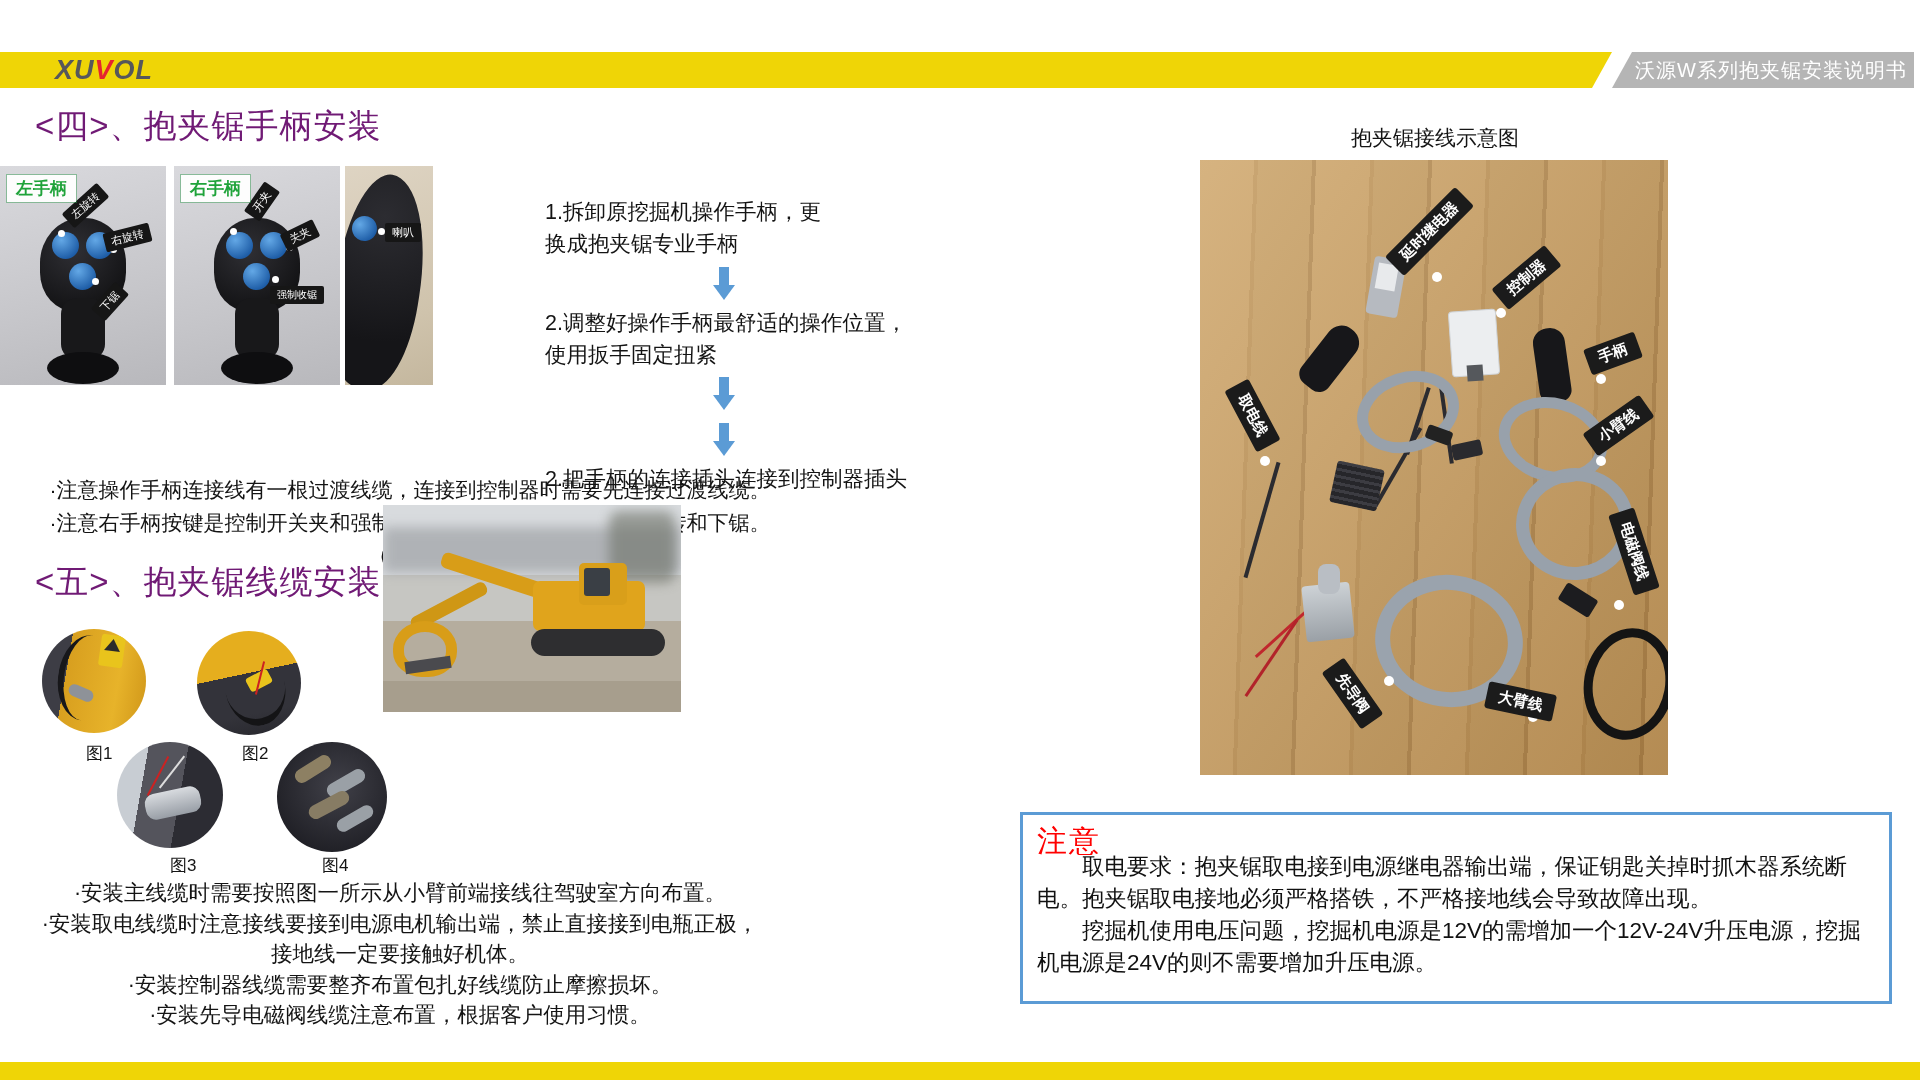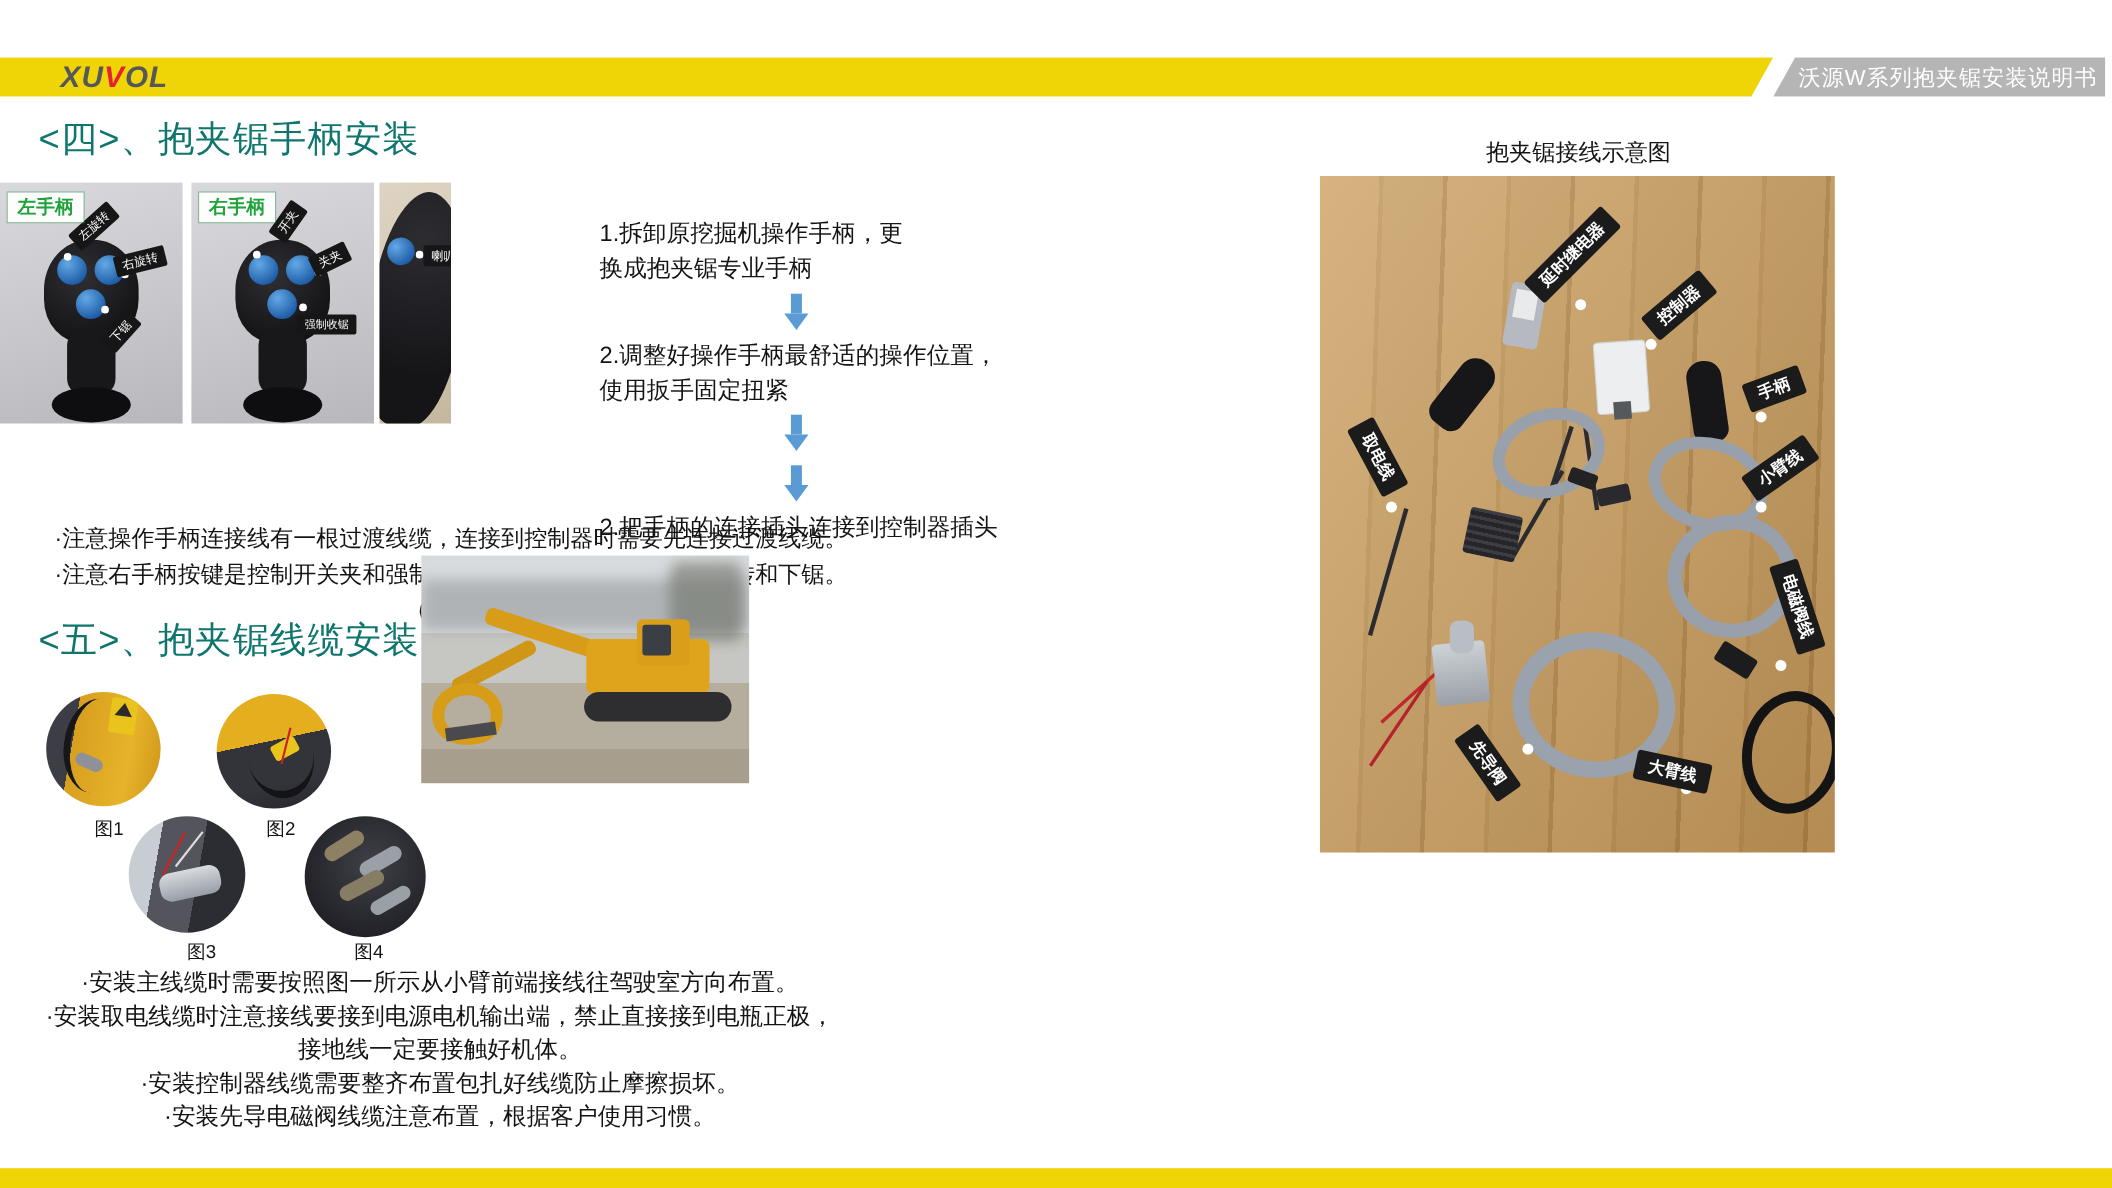--- a/index.html
+++ b/index.html
@@ -11,30 +11,30 @@
   .hdr-bar{left:0;top:52px;width:1612px;height:36px;background:#EFD506;
            clip-path:polygon(0 0,1612px 0,1592px 36px,0 36px);}
   .hdr-gray{left:1602px;top:52px;width:312px;height:36px;background:#b5b5b5;
             clip-path:polygon(30px 0,100% 0,100% 100%,10px 100%);
             display:flex;align-items:center;justify-content:center;}
   .hdr-gray span{color:#fff;font-size:20px;letter-spacing:1px;padding-left:26px;}
   .logo{left:55px;top:55px;font-size:27px;font-weight:800;font-style:italic;letter-spacing:1px;color:#56575b;}
   .logo .v{color:#e52330;}
 
   
-  .sec-title{color:#0f766e;font-size:33px;font-weight:500;letter-spacing:1px;}
+  .sec-title{color:#701a75;font-size:33px;font-weight:500;letter-spacing:1px;}
   #sec4-title{left:35px;top:104px;}
   #sec5-title{left:35px;top:560px;}
 
   
   .photo{overflow:hidden;}
   .ph-grip{background:linear-gradient(165deg,#d9d9dd 0%,#c6c6ca 60%,#b8b8bc 100%);}
   #photo-grip-left{left:0;top:166px;width:166px;height:219px;}
   #photo-grip-right{left:174px;top:166px;width:166px;height:219px;}
-  #photo-grip-side{left:345px;top:166px;width:65px;height:219px;
+  #photo-grip-side{left:345px;top:166px;width:88px;height:219px;
       background:linear-gradient(160deg,#ded4c3 0%,#cfc3ac 70%,#c4b79e 100%);}
   .grip-label{position:absolute;left:7px;top:9px;background:rgba(255,255,255,.94);
       color:#1fa33a;font-size:17px;font-weight:700;padding:2px 9px;
       outline:1px solid rgba(40,150,70,.45);}
   .head{position:absolute;left:40px;top:52px;width:86px;height:94px;
       background:radial-gradient(circle at 40% 35%,#2f2f34,#131315 75%);
       border-radius:48% 48% 42% 42%;}
   .neck{position:absolute;left:61px;top:132px;width:44px;height:62px;background:#18181a;border-radius:16px;}
   .foot{position:absolute;left:47px;top:186px;width:72px;height:32px;background:#0e0e10;border-radius:50%;}
   .btn{position:absolute;width:27px;height:27px;border-radius:50%;
@@ -269,16 +269,21 @@
     <div class="wtag" style="left:180px;top:58px;transform:rotate(-45deg);">延时继电器</div>
     <div class="wtag" style="left:292px;top:104px;transform:rotate(-40deg);">控制器</div>
     <div class="wtag" style="left:386px;top:180px;transform:rotate(-20deg);">手柄</div>
     <div class="wtag" style="left:18px;top:242px;transform:rotate(62deg);">取电线</div>
     <div class="wtag" style="left:384px;top:252px;transform:rotate(-35deg);">小臂线</div>
     <div class="wtag" style="left:392px;top:378px;transform:rotate(72deg);">电磁阀线</div>
     <div class="wtag" style="left:118px;top:520px;transform:rotate(55deg);">先导阀</div>
     <div class="wtag" style="left:286px;top:528px;transform:rotate(12deg);">大臂线</div>
   </div>
 
+  <div class="abs" id="notice">
+    <div id="notice-title">注意</div>
+    <p class="notice-p" style="top:36px;">取电要求：抱夹锯取电接到电源继电器输出端，保证钥匙关掉时抓木器系统断电。抱夹锯取电接地必须严格搭铁，不严格接地线会导致故障出现。</p>
+    <p class="notice-p" style="top:100px;">挖掘机使用电压问题，挖掘机电源是12V的需增加一个12V-24V升压电源，挖掘机电源是24V的则不需要增加升压电源。</p>
+  </div>
 
   <div class="abs bottom-bar"></div>
 
 </div>
 
 </body></html>

